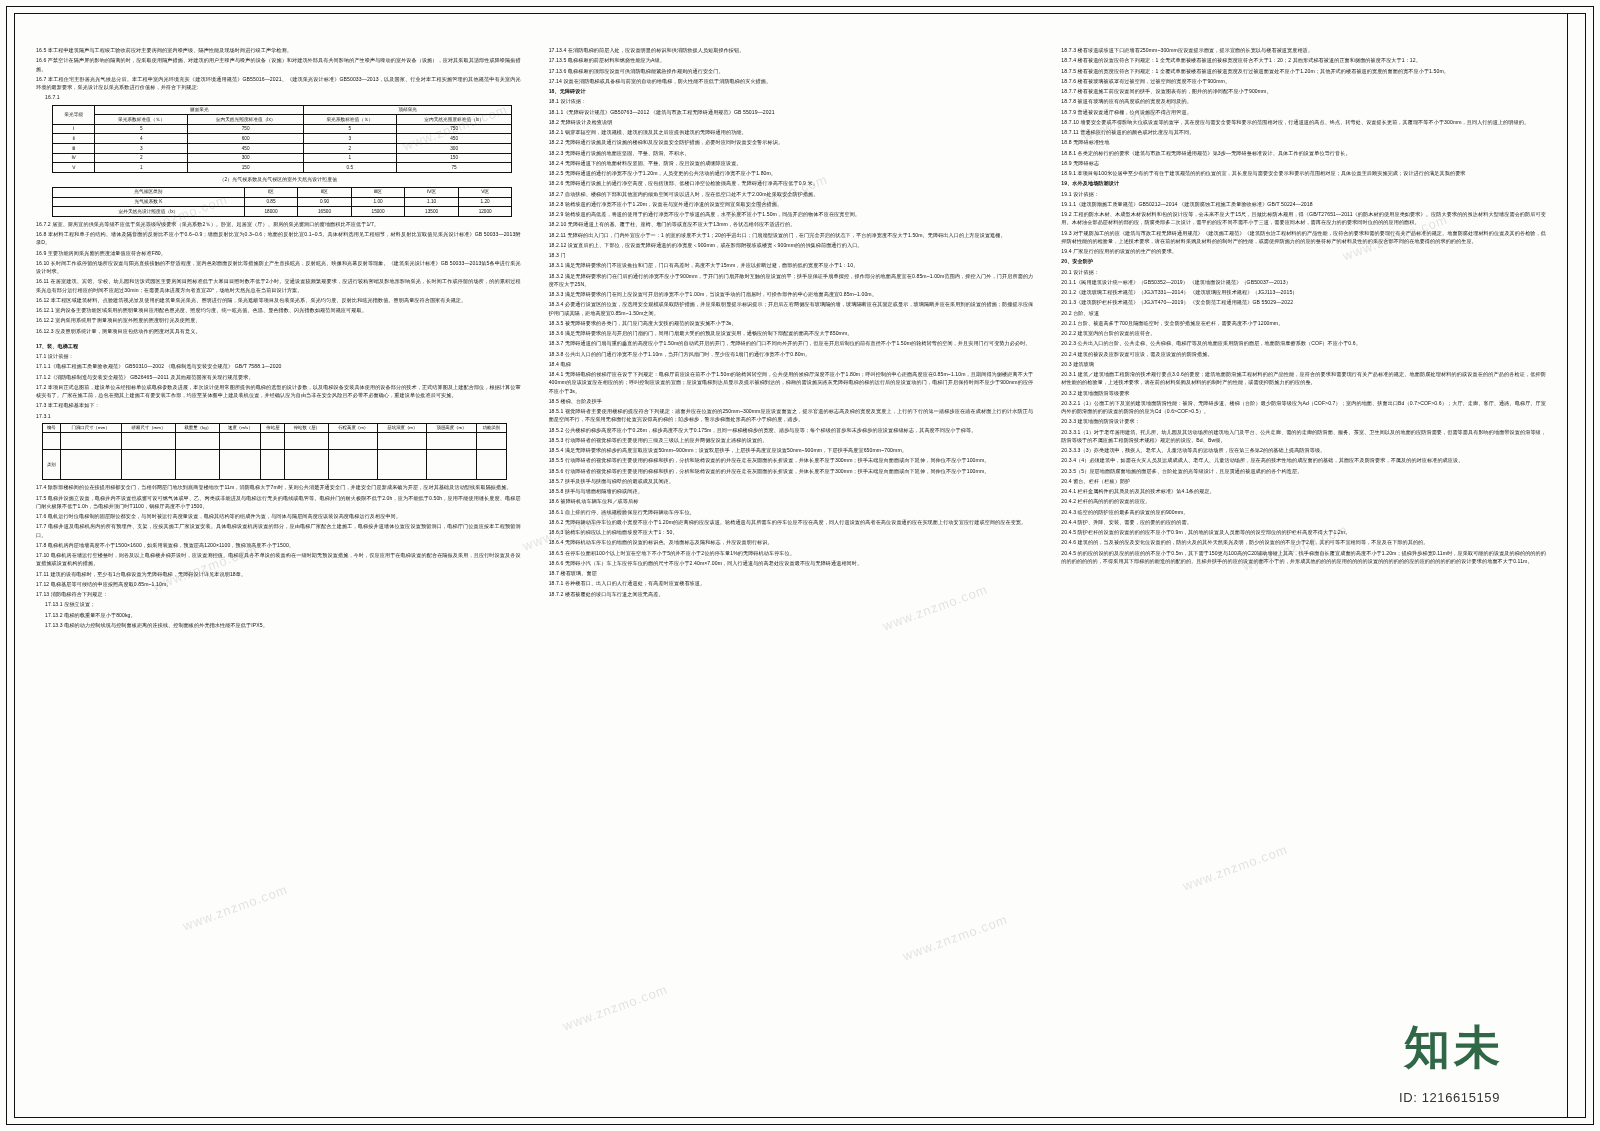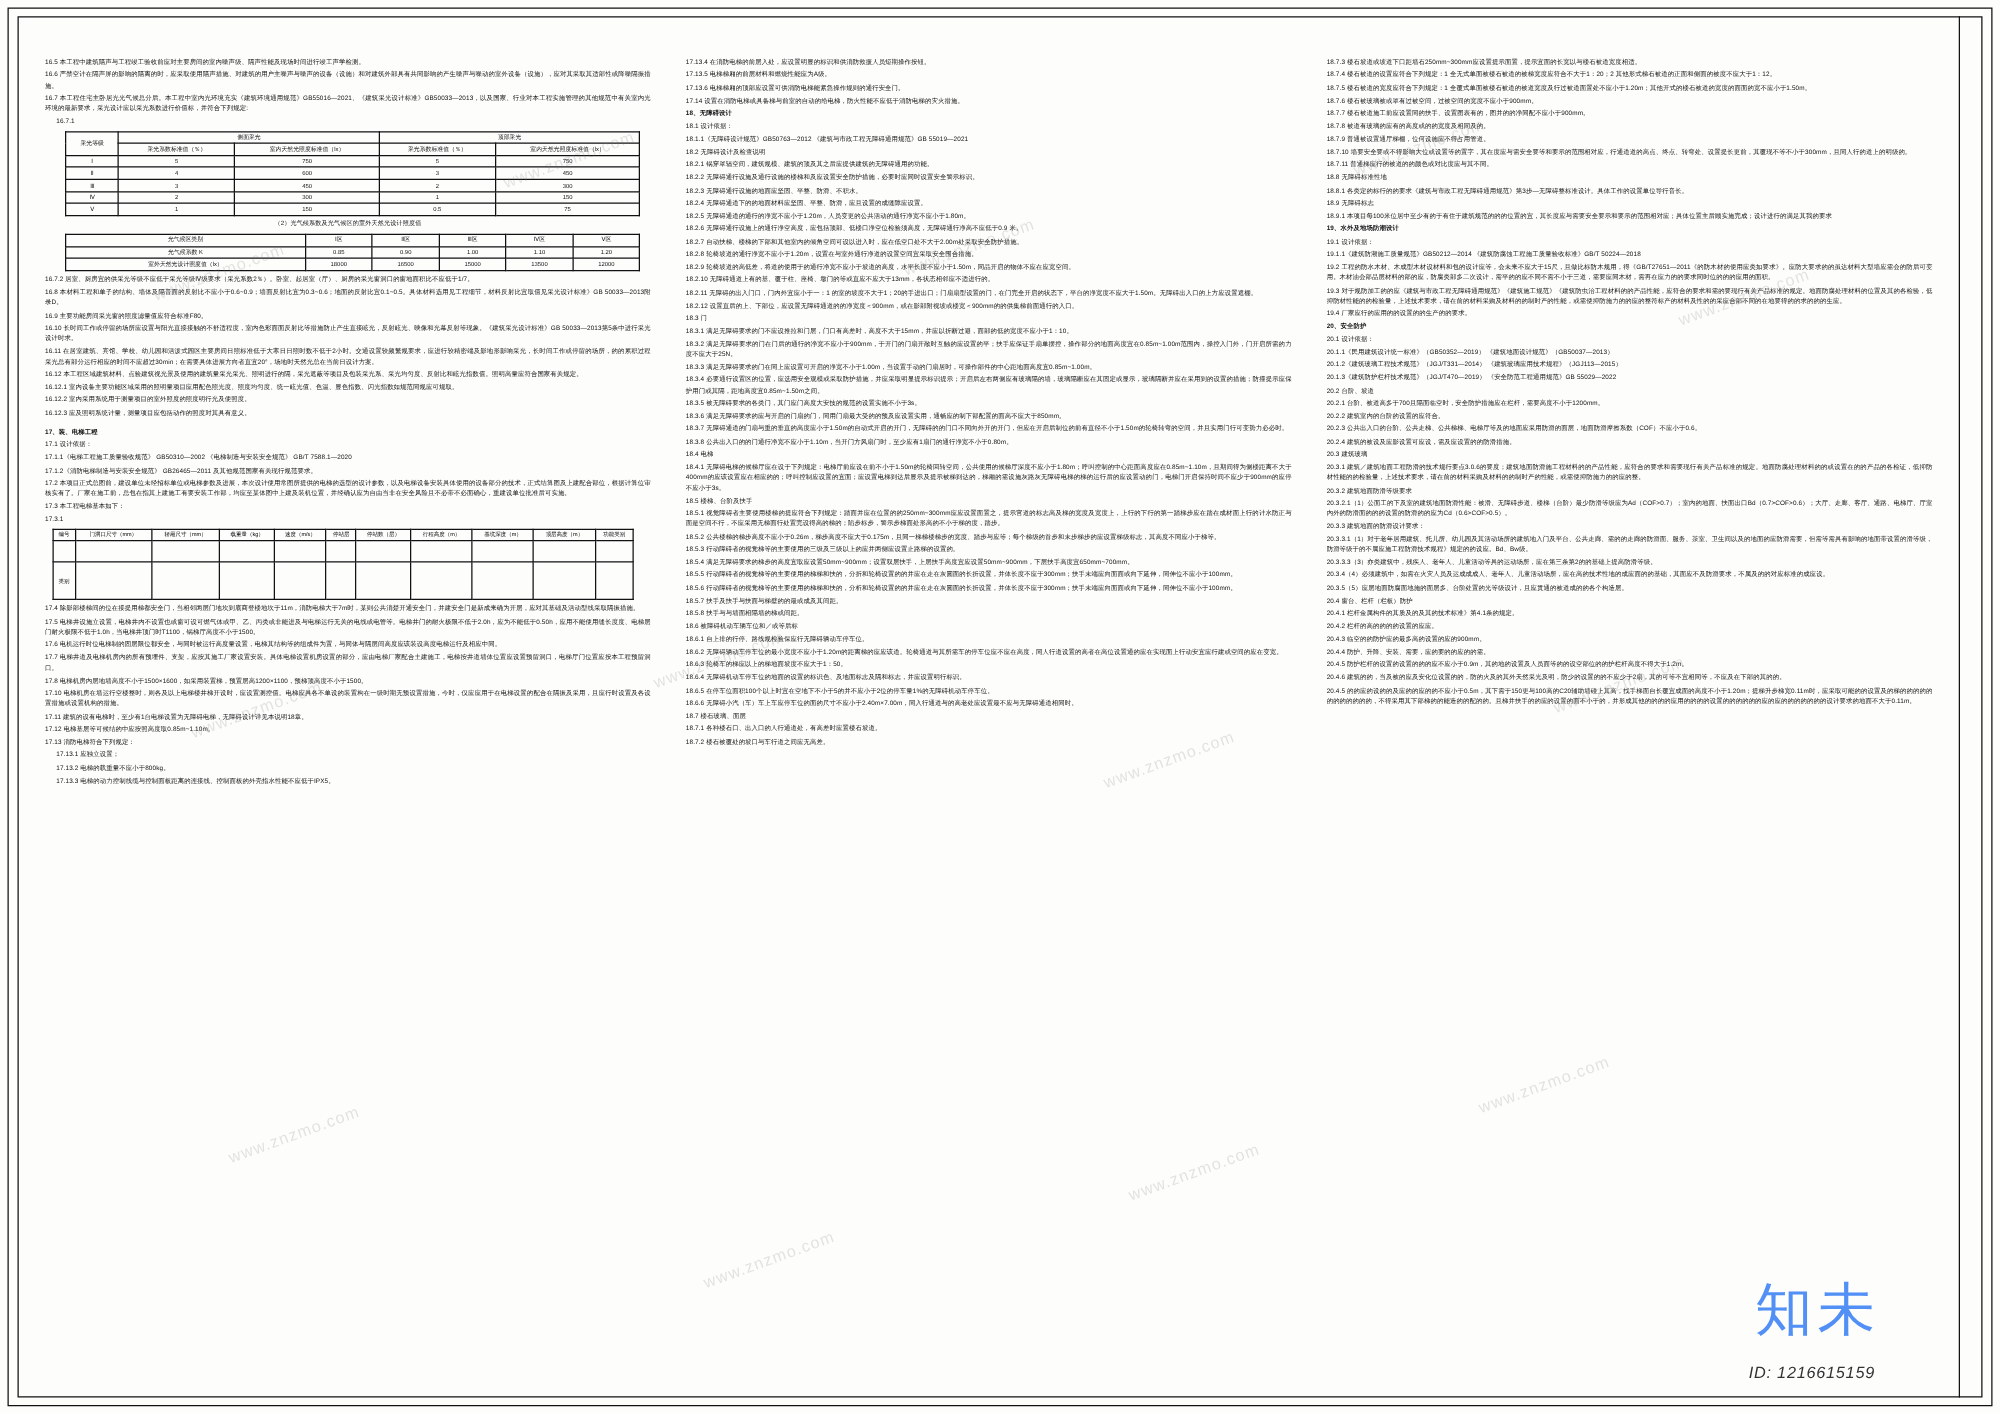--- a/index.html
+++ b/index.html
@@ -91,33 +91,32 @@
     letter-spacing:1px;
     transform:rotate(-20deg);
     pointer-events:none;
     white-space:nowrap;
     font-family:"Liberation Sans", sans-serif;
   }
   .wm-big{
     position:absolute;
     right:96px;bottom:52px;
     font-size:46px;
-    color:#3b82f6;
+    color:#14532d;
     font-family:"Liberation Serif", serif;
     letter-spacing:4px;
-    font-weight:normal;
+    font-weight:bold;
     opacity:0.88;
   }
   .wm-id{
     position:absolute;
     right:100px;bottom:26px;
     font-size:13px;
     color:#333;
     letter-spacing:0.6px;
-    font-style:italic;
   }
 </style>
 </head>
 <body>
 
 <div class="sheet">
   <div class="frame-outer"></div>
   <div class="frame-inner"></div>
   <div class="right-strip"></div>
 

